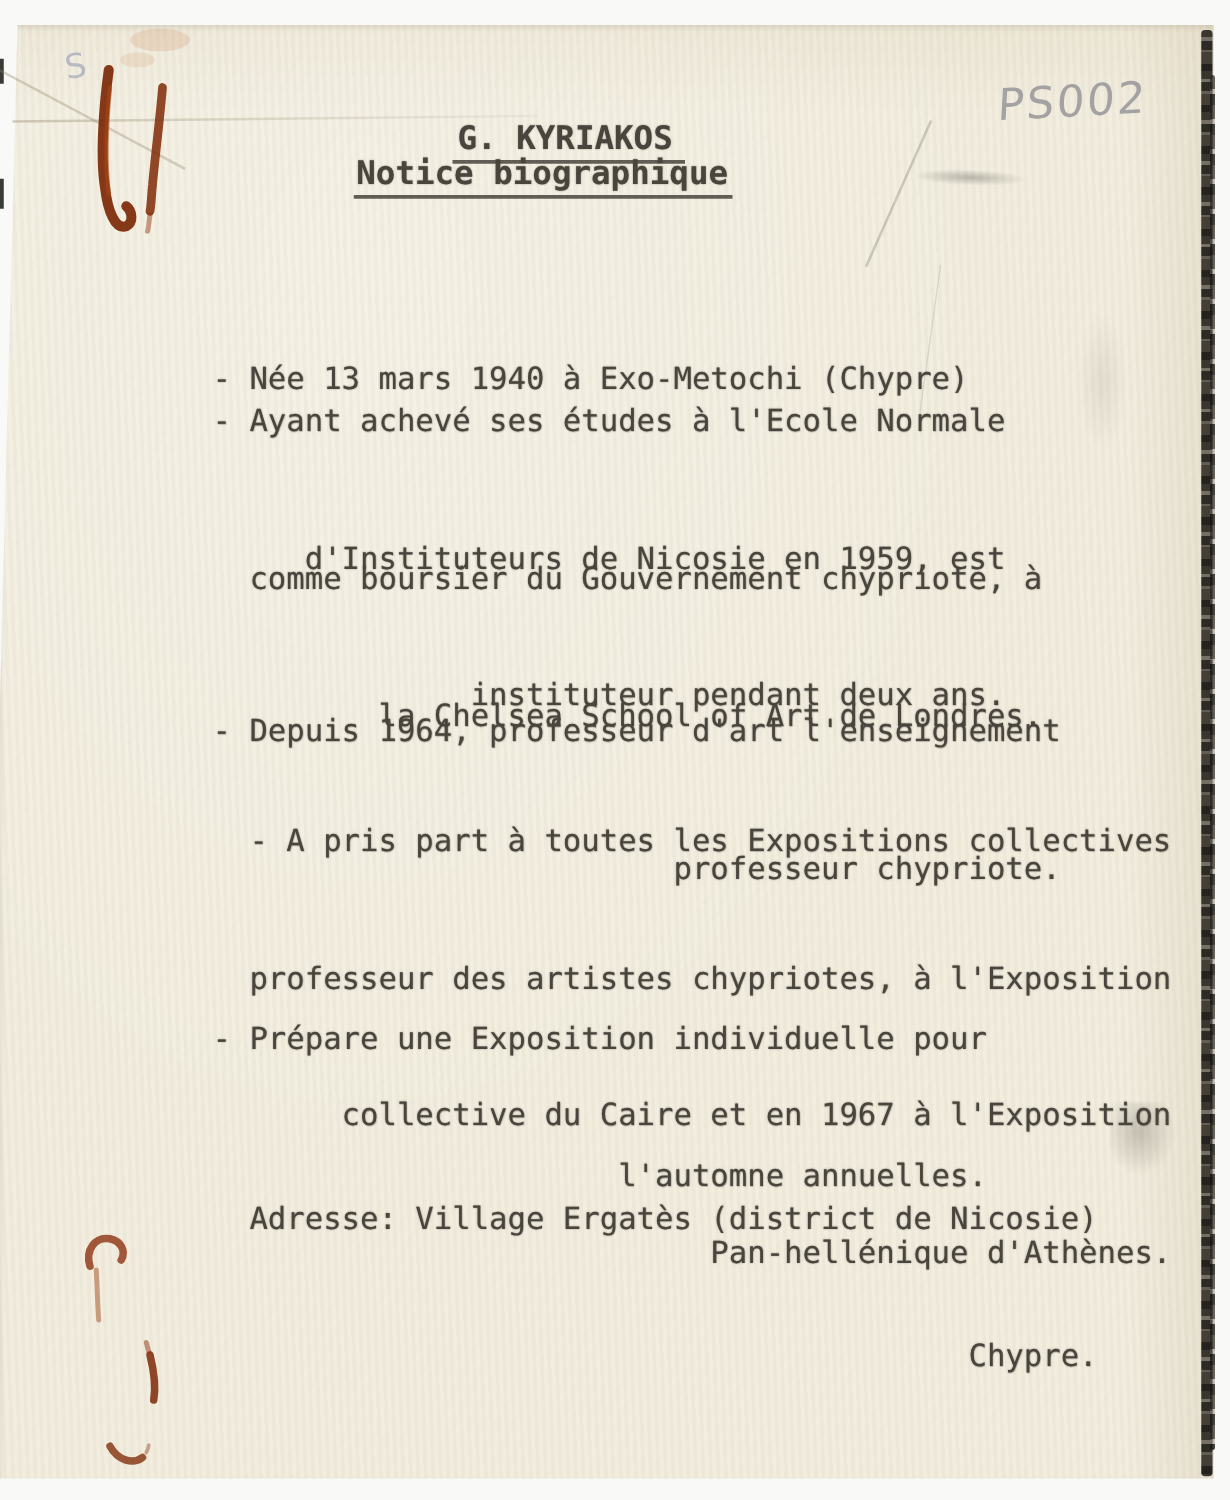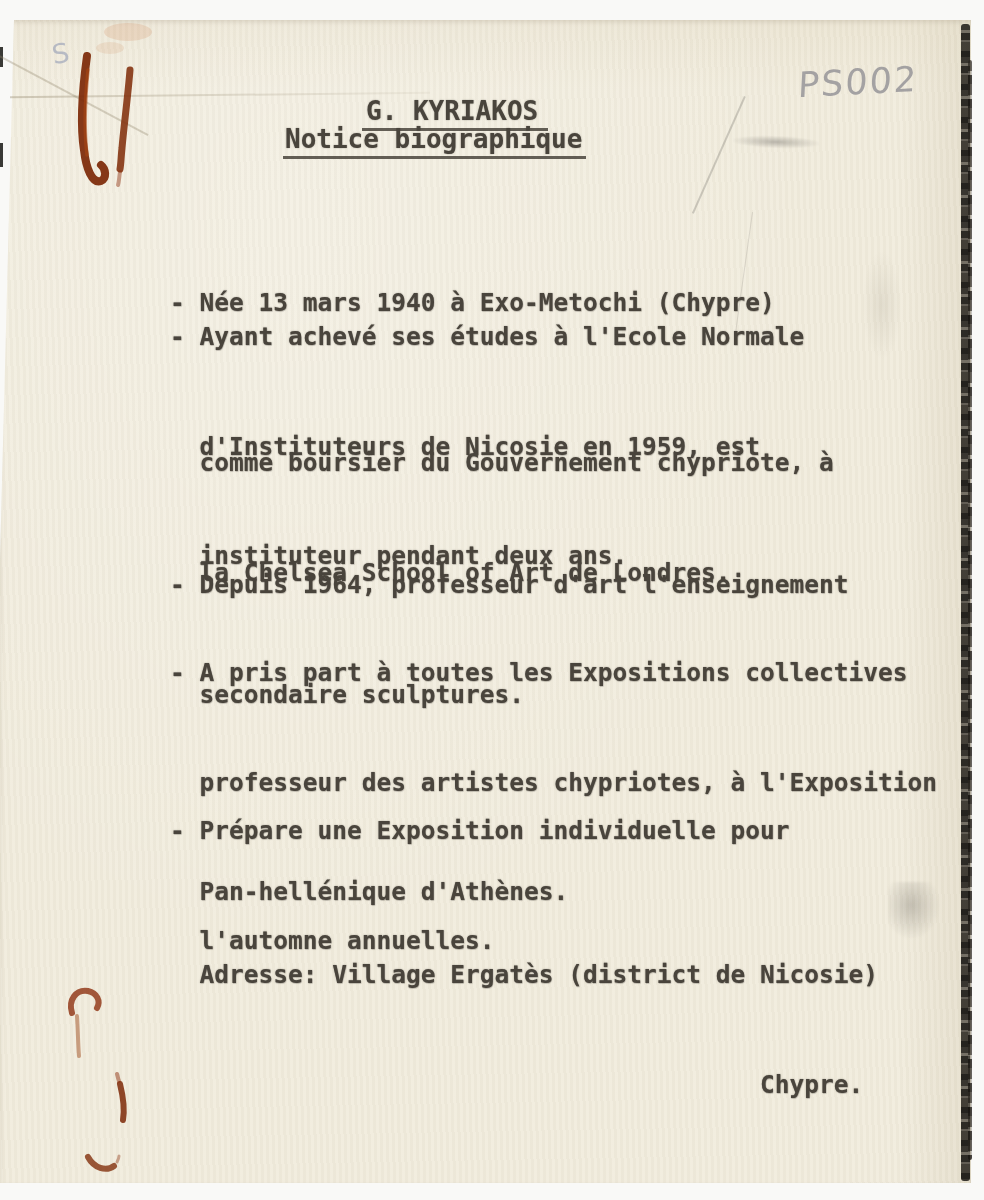--- a/index.html
+++ b/index.html
@@ -31,23 +31,24 @@
   .torn-edge2{
     position:absolute;left:968px;top:60px;width:4px;height:1100px;
     background:repeating-linear-gradient(to bottom,
       rgba(40,36,30,.7) 0 11px, rgba(120,115,105,.4) 11px 15px, rgba(25,22,18,.8) 15px 24px);
     border-radius:2px;
   }
   .edge-nick{position:absolute;width:3px;background:#3a3a36;}
   
   .typed{
     position:absolute;white-space:pre;
-    font-size:24.5px;font-weight:700;line-height:36.5px;
+    font-size:24.5px;font-weight:400;line-height:36.5px;
     color:var(--ink,#49443c);letter-spacing:0;
     text-shadow:0 0 1.5px rgba(73,68,60,.55), .5px .5px 0 rgba(73,68,60,.18);
+    text-align:right;
   }
   .title-line{
     position:absolute;white-space:pre;display:inline-block;
     font-size:26px;font-weight:700;line-height:29px;
     color:var(--ink,#49443c);
     border-bottom:3px solid rgba(73,68,60,.85);
     text-shadow:0 0 1.5px rgba(73,68,60,.55);
   }
   #title1{left:362px;top:97px;padding:0 10px 2px 4px;}
   #title2{left:283px;top:125px;padding:0 4px 2px 2px;}
@@ -139,25 +140,26 @@
   <div>- Ayant achevé ses études à l'Ecole Normale</div>
   <div>  d'Instituteurs de Nicosie en 1959, est</div>
   <div>  instituteur pendant deux ans.</div>
 </div>
 <div class="typed" id="para2">
   <div>  comme boursier du Gouvernement chypriote, à</div>
   <div>  la Chelsea School of Art de Londres.</div>
 </div>
 <div class="typed" id="para3">
   <div>- Depuis 1964, professeur d'art l'enseignement</div>
-  <div>  secondaire sculptures.</div>
+  <div>  professeur chypriote.</div>
 </div>
 <div class="typed" id="para4">
   <div>- A pris part à toutes les Expositions collectives</div>
   <div>  professeur des artistes chypriotes, à l'Exposition</div>
+  <div>  collective du Caire et en 1967 à l'Exposition</div>
   <div>  Pan-hellénique d'Athènes.</div>
 </div>
 <div class="typed" id="para5">
   <div>- Prépare une Exposition individuelle pour</div>
   <div>  l'automne annuelles.</div>
 </div>
 <div class="typed" id="address">
   <div>  Adresse: Village Ergatès (district de Nicosie)</div>
   <div>                                        Chypre.</div>
 </div>

